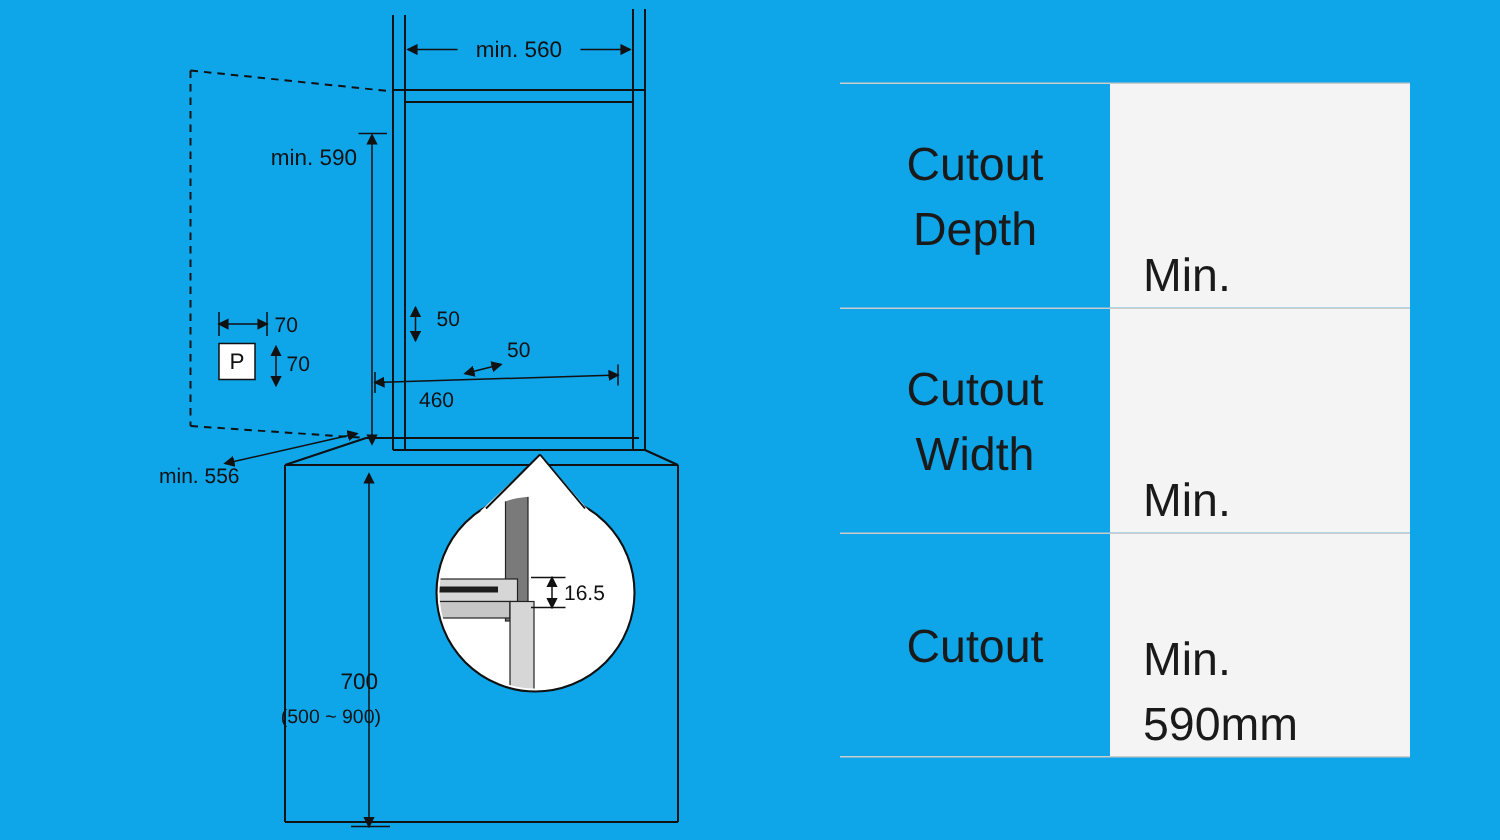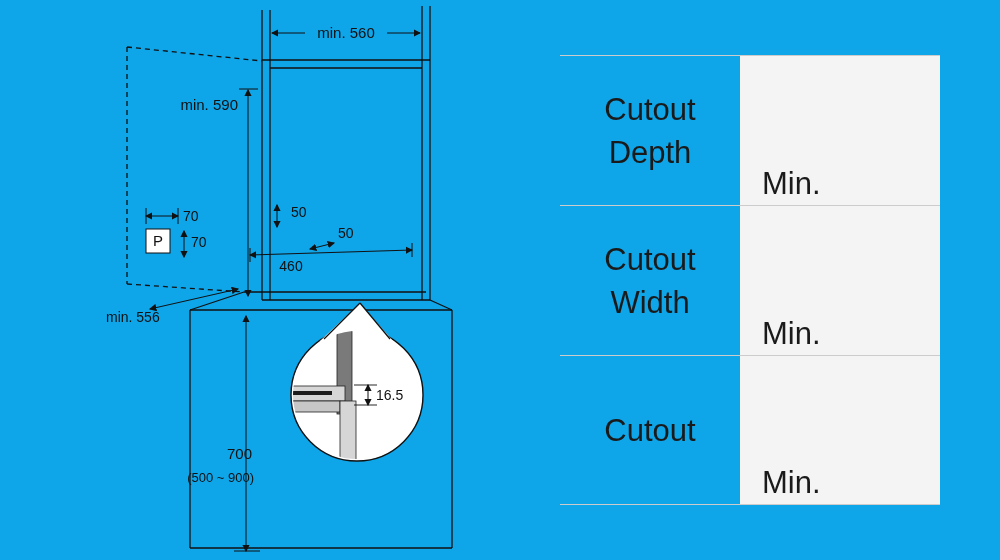--- a/index.html
+++ b/index.html
@@ -165,17 +165,18 @@
         <span>Min.</span>
       </div>
     </div>
 
     <div class="spec-row">
       <div class="spec-label">
         <span>Cutout</span>
       </div>
       <div class="spec-value">
         <span>Min.</span>
+        <span>590mm</span>
       </div>
     </div>
 
   </div>
 </div>
 
 </body></html>

